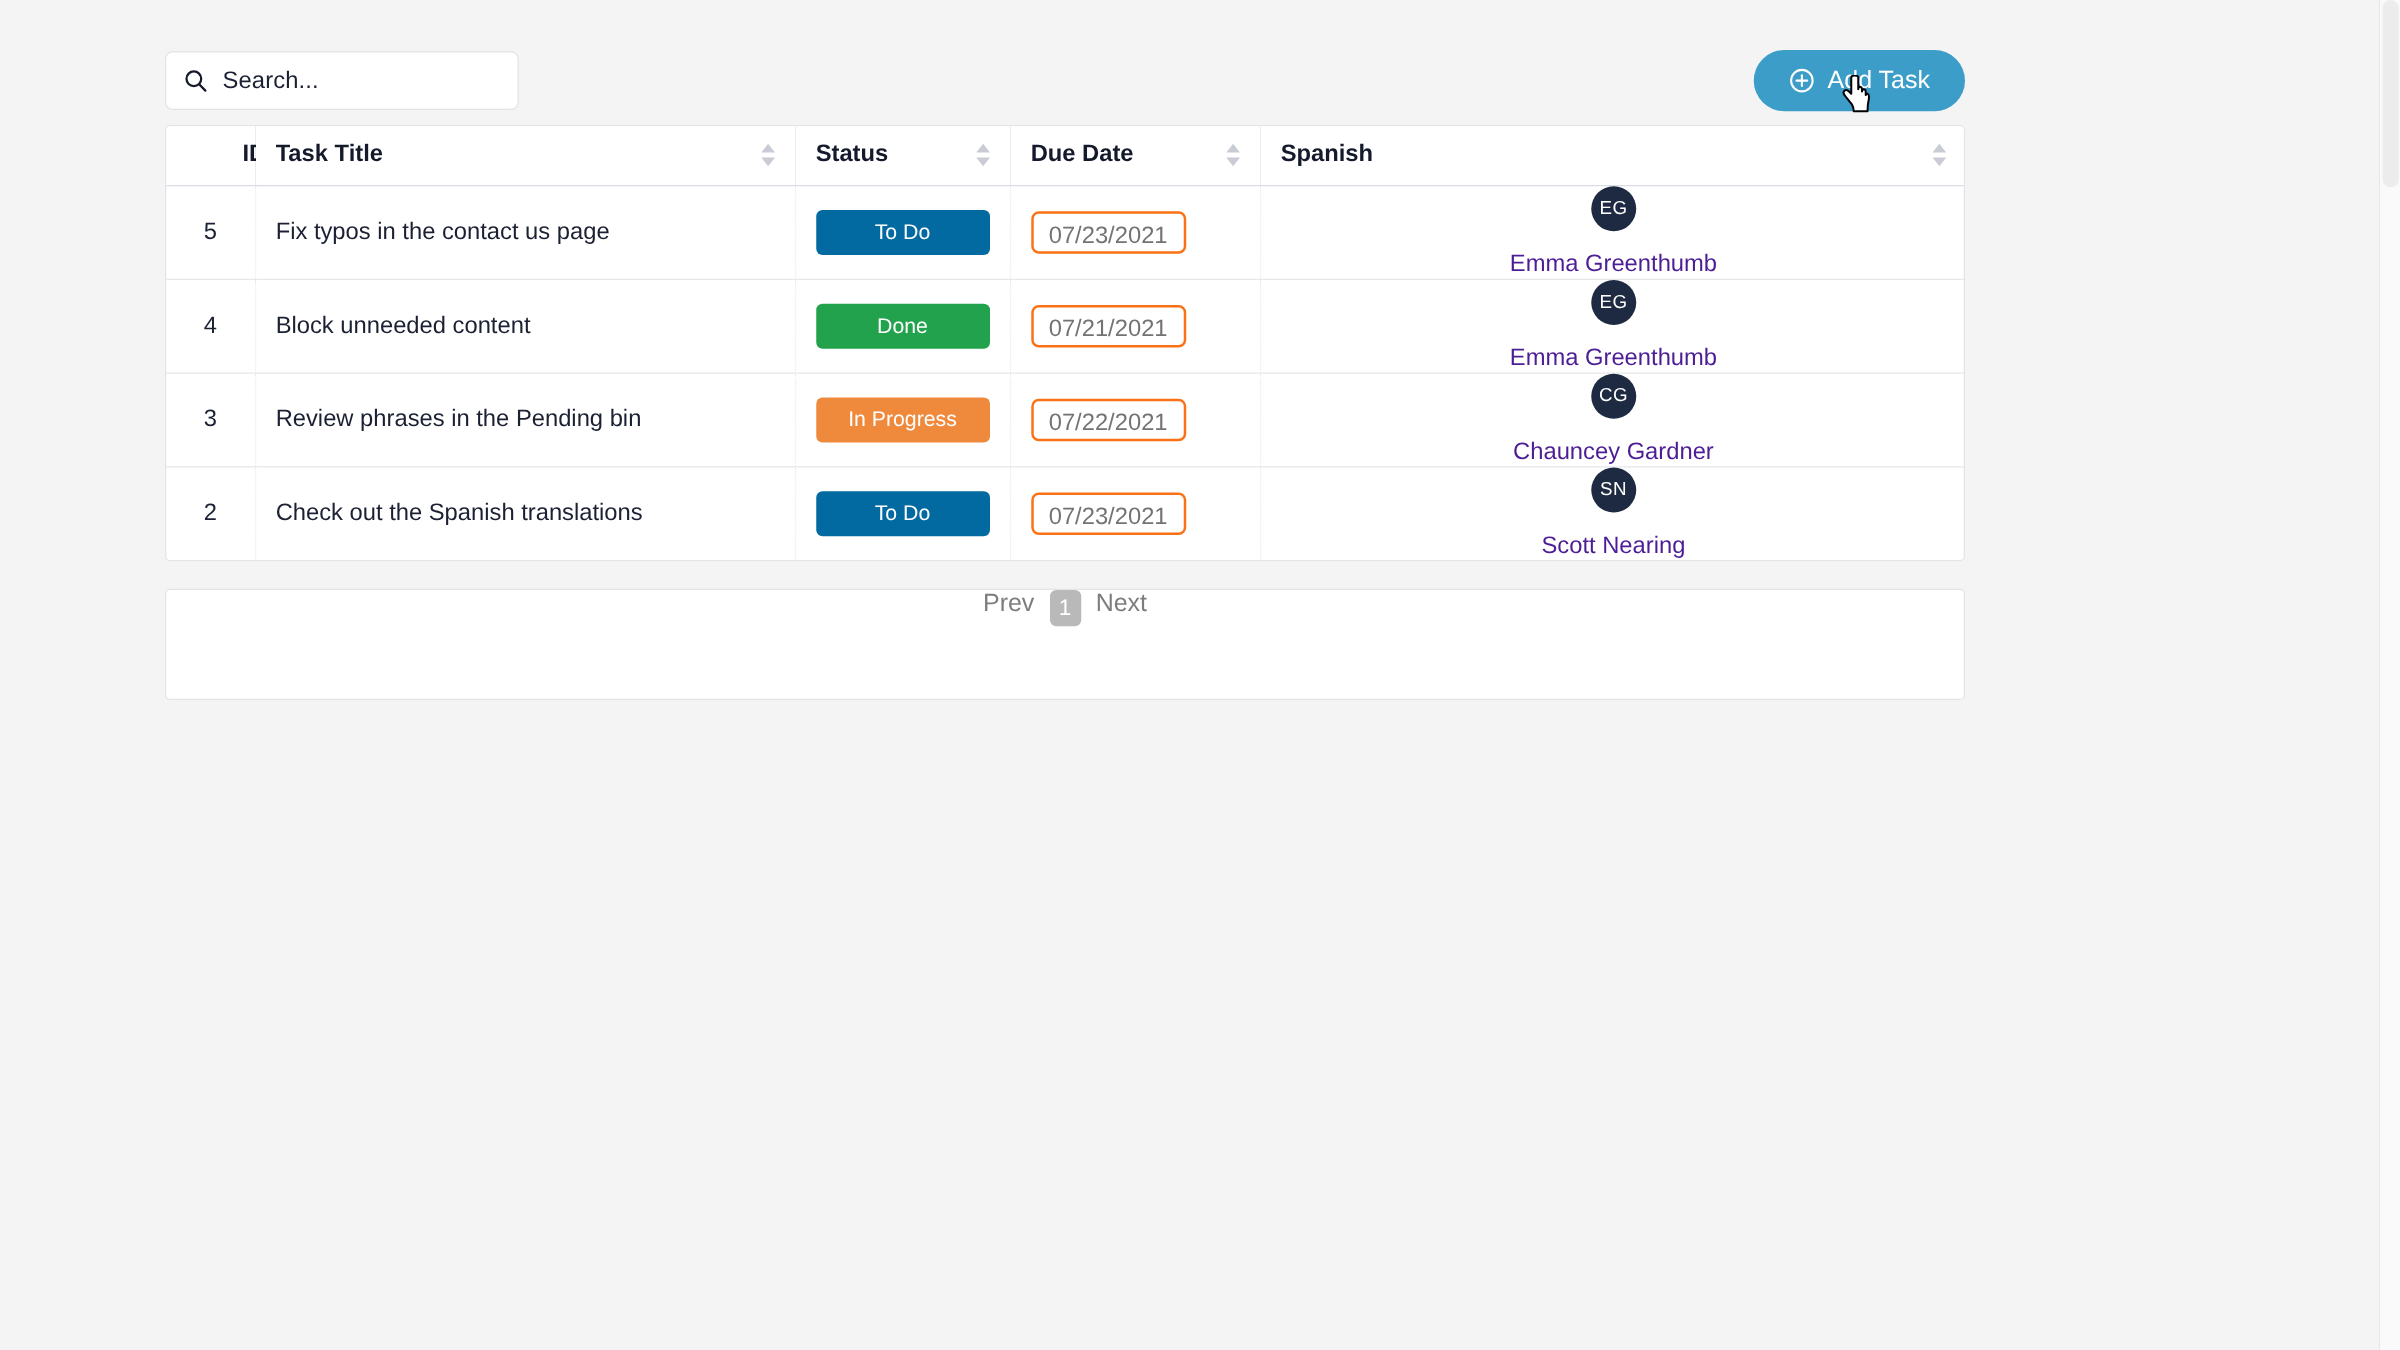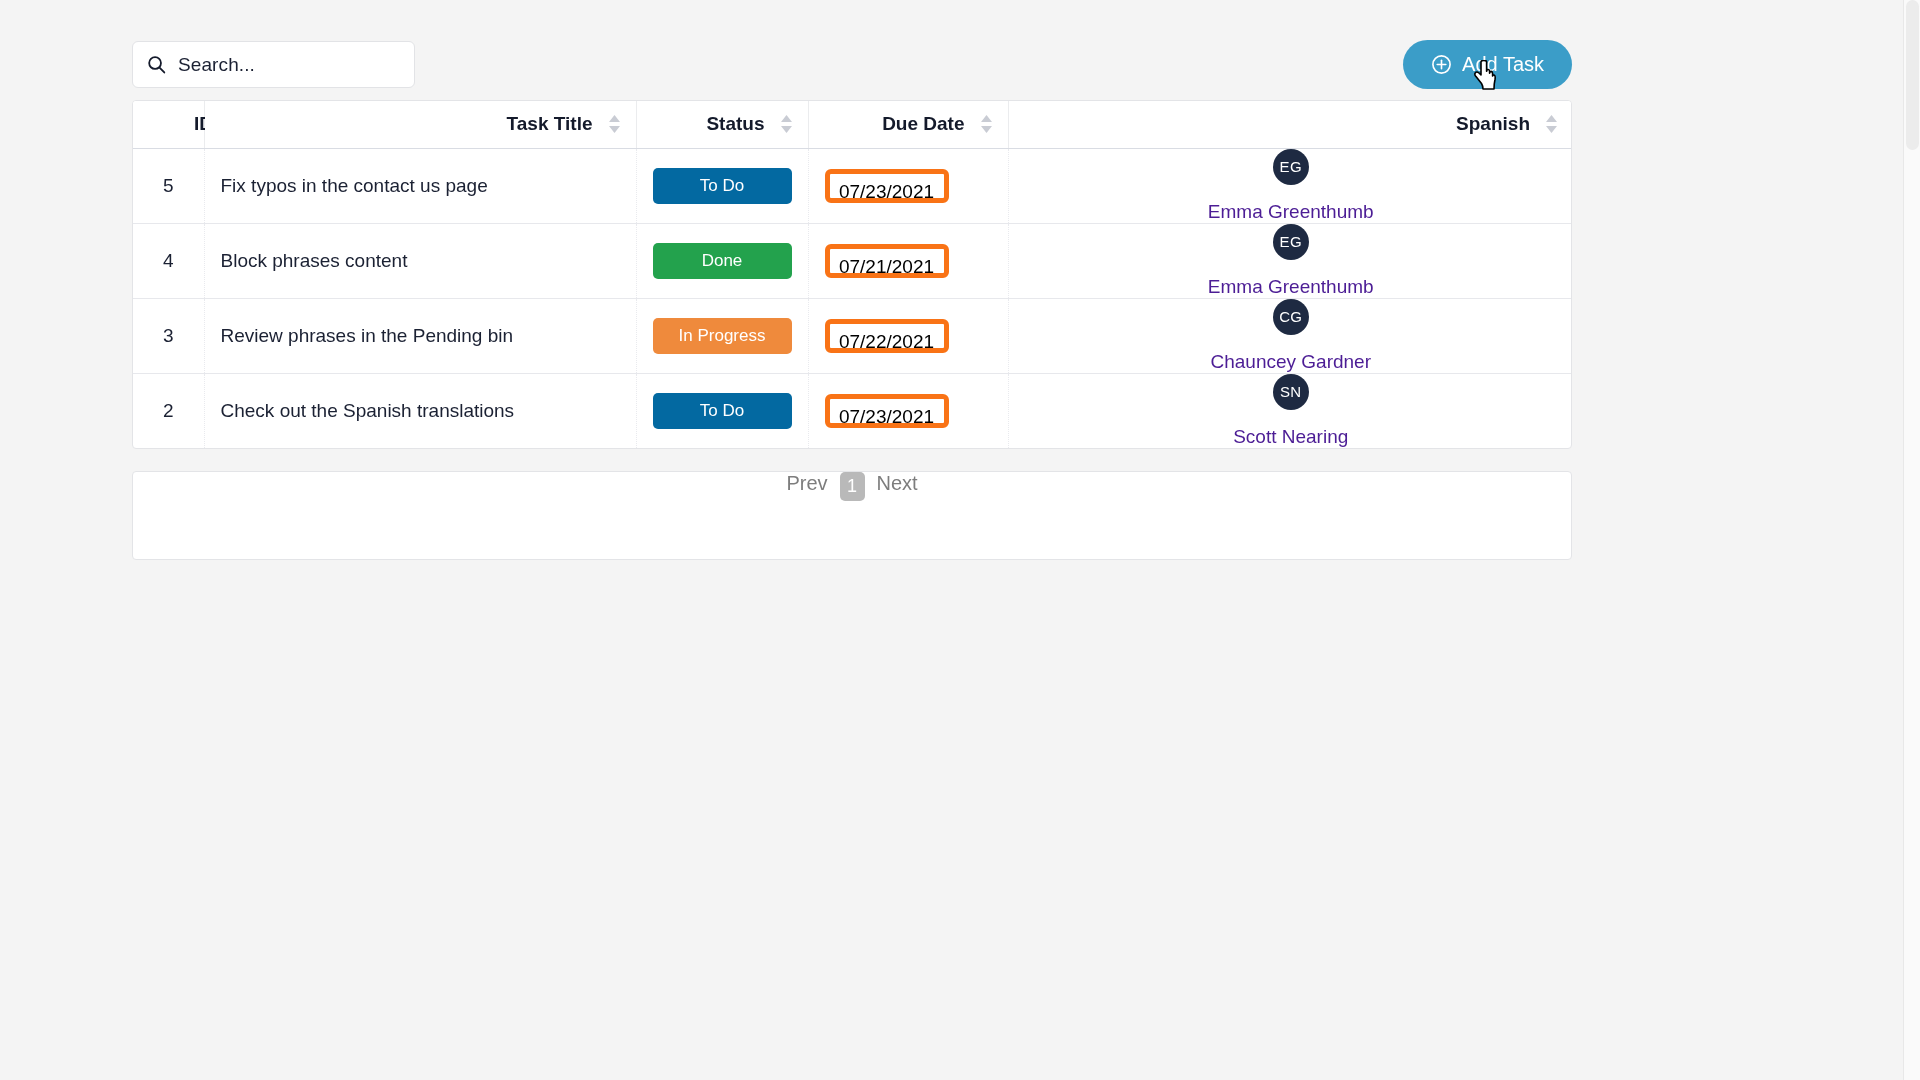--- a/index.html
+++ b/index.html
@@ -112,21 +112,21 @@
     font-weight: bold;
     color: #141a2b;
     text-align: left;
     padding: 0 16px;
     position: relative;
     vertical-align: middle;
   }
   table.tasks th:last-child { border-right: none; }
   table.tasks th.col-id { text-align: left; padding-left: 22px; }
 
-  .th-inner { display: flex; align-items: center; justify-content: flex-end; gap: 16px; }
+  .th-inner { display: flex; align-items: center; justify-content: space-between; gap: 16px; }
   .th-inner.id-inner { justify-content: flex-start; gap: 6px; margin-left: 39px; }
 
   .sort-both { width: 11px; height: 18px; display: block; flex: none; }
   .sort-desc { width: 13px; height: 9px; display: block; flex: none; margin-top: 7px; }
 
   table.tasks td {
     height: 73px;
     border-bottom: 1px solid #e7e8ec;
     border-right: 1px dotted #e9eaee;
     padding: 0 16px;
@@ -158,25 +158,25 @@
   .badge.todo       { background: #0369a1; }
   .badge.done       { background: #23a24d; }
   .badge.inprogress { background: #ef8a3c; }
 
   .date-box {
     display: inline-block;
     min-width: 124px;
     height: 34px;
     line-height: 36px;
     text-align: center;
-    border: 5px solid #f97316;
+    border: 2px solid #f97316;
     border-radius: 6px;
     background: #ffffff;
     font-size: 19px;
-    color: #000000;
+    color: #737373;
     cursor: text;
   }
 
   .assignee { display: flex; align-items: center; gap: 16px; flex-direction: column; }
   .avatar {
     width: 36px; height: 36px;
     border-radius: 50%;
     background: #1e2a42;
     color: #ffffff;
     font-size: 15px;
@@ -347,21 +347,21 @@
           <td class="cell-assignee">
             <span class="assignee">
               <span class="avatar">EG</span>
               <span class="assignee-name">Emma Greenthumb</span>
             </span>
           </td>
         </tr>
 
         <tr>
           <td class="cell-id">4</td>
-          <td class="cell-title">Block phrases content</td>
+          <td class="cell-title">Block unneeded content</td>
           <td class="cell-status">
             <span class="badge done">Done</span>
           </td>
           <td class="cell-date">
             <span class="date-box">07/21/2021</span>
           </td>
           <td class="cell-assignee">
             <span class="assignee">
               <span class="avatar">EG</span>
               <span class="assignee-name">Emma Greenthumb</span>

